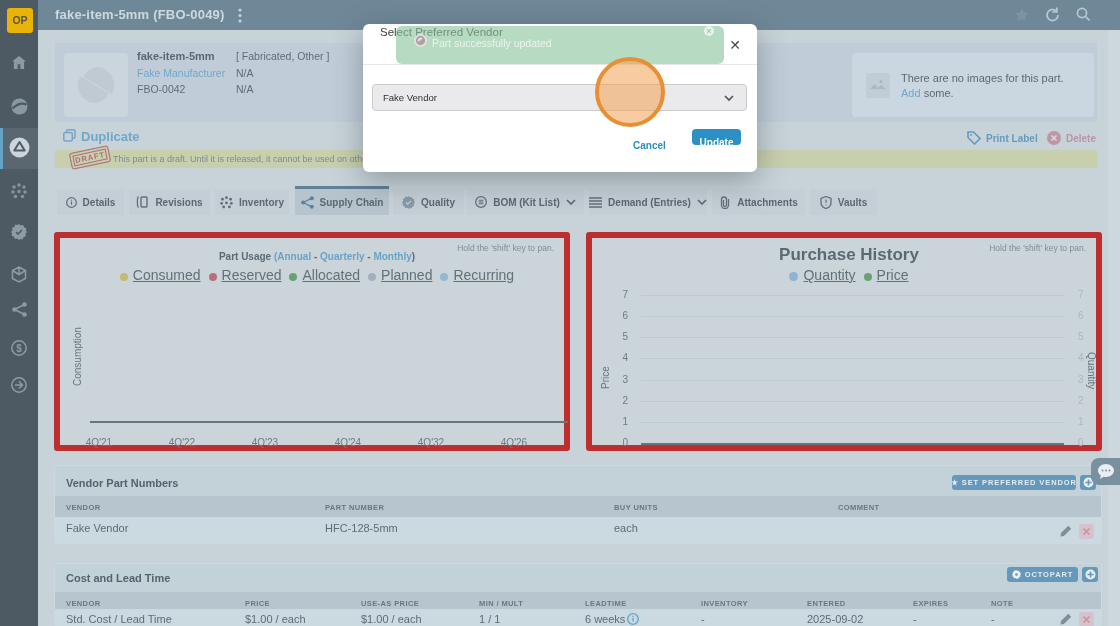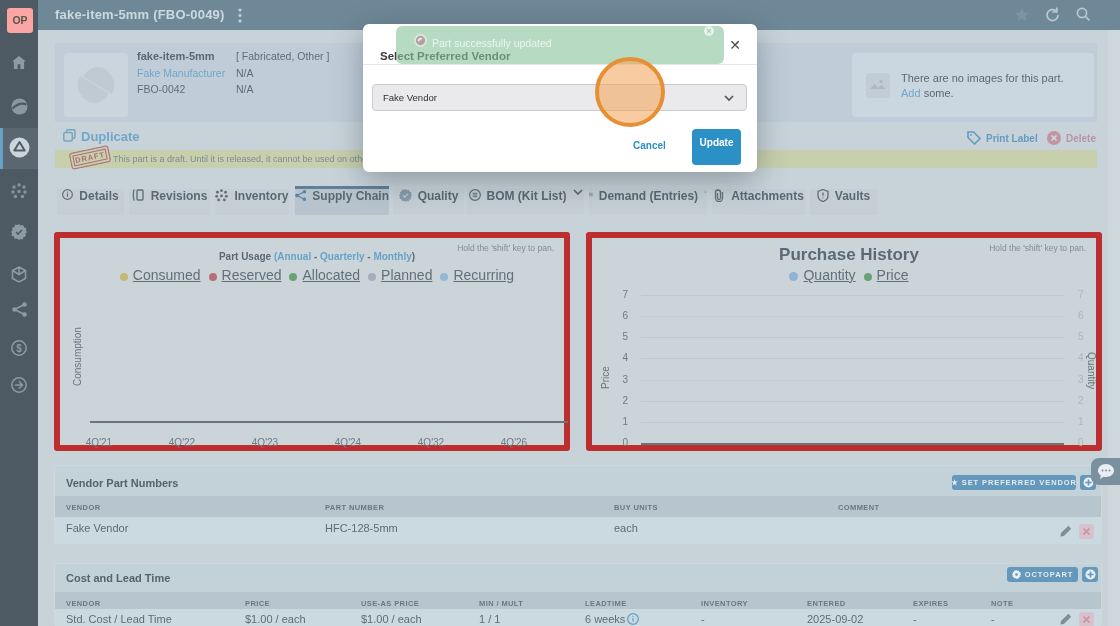--- a/index.html
+++ b/index.html
@@ -3,35 +3,35 @@
 <meta charset="utf-8">
 <style>
 * { margin:0; padding:0; box-sizing:border-box; }
 html,body { width:1120px; height:626px; overflow:hidden; }
 body { font-family:"Liberation Sans", sans-serif; background:#c5d1d7; position:relative; }
 .abs { position:absolute; }
 
 #topbar { left:0; top:0; width:1120px; height:30px; background:#6f8897; }
 #topbar .title { position:absolute; left:55px; top:7px; font-size:13px; font-weight:bold; color:#ccd9e0; letter-spacing:.2px; }
 #sidebar { left:0; top:0; width:38px; height:626px; background:#4e5a63; }
-#op { left:7px; top:8px; width:26px; height:25px; background:#fca5a5; border-radius:3px; color:#54564a; font-size:10.5px; font-weight:bold; text-align:center; line-height:25px; }
+#op { left:7px; top:8px; width:26px; height:25px; background:#eab308; border-radius:3px; color:#54564a; font-size:10.5px; font-weight:bold; text-align:center; line-height:25px; }
 .sideicon { position:absolute; left:0; width:38px; text-align:center; }
 #activeband { left:0; top:128px; width:38px; height:41px; background:#5a6771; border-left:3px solid #66a1c6; }
 
 #band { left:55px; top:43px; width:1042px; height:79px; background:#bccbd7; }
 #pimg { left:64px; top:53px; width:64px; height:64px; background:#c8d3db; border-radius:4px; }
 #noimg { left:852px; top:53px; width:242px; height:64px; background:#c8d6de; border-radius:4px; }
 #noimgicon { left:866px; top:73px; width:24px; height:25px; background:#becad4; border-radius:3px; }
 .t1 { font-size:11px; color:#4e5c66; }
 .t2 { font-size:10.5px; color:#53616b; }
 .blue { color:#66a1c5; }
 #draftband { left:55px; top:150px; width:1042px; height:18px; background:#c5cda6; }
 #draftstamp { left:70px; top:149px; width:40px; height:17px; border:1px solid #a8626c; box-shadow:inset 0 0 0 2px #c5cda6, inset 0 0 0 3px #a8626c; border-radius:3px; color:#a8626c; font-size:7.5px; font-weight:bold; letter-spacing:1px; text-align:center; line-height:16px; transform:rotate(-12deg); }
 
-.tab { position:absolute; top:189px; height:26px; background:#c2ccd2; display:flex; justify-content:center; gap:6px; font-size:12px; font-weight:bold; color:#4b5c66; white-space:nowrap; }
+.tab { position:absolute; top:189px; height:26px; background:#c2ccd2; display:flex; align-items:center; justify-content:center; gap:6px; font-size:10px; font-weight:bold; color:#4b5c66; white-space:nowrap; }
 .tab.active { background:#b2c1ca; top:186px; height:29px; border-top:3px solid #54758e; }
 
 .card { background:#c8d3d7; border:6px solid #b91c1c; border-radius:3px; }
 #chart1 { left:54px; top:232px; width:516px; height:219px; }
 #chart2 { left:586px; top:232px; width:516px; height:219px; }
 .ctitle { font-size:17px; font-weight:bold; color:#4c5d68; } .blue2 { color:#5b9cc4; } .legrow { position:absolute; left:0; width:514px; display:flex; justify-content:center; gap:8px; }
 .hint { font-size:8.5px; color:#76858d; }
 .leg { font-size:14px; color:#55646d;text-decoration:underline; }
 .dot { display:inline-block; width:8px; height:8px; border-radius:50%; margin-right:5px; vertical-align:-1px; }
 .axnum { font-size:10px; color:#5f707a; }
@@ -44,26 +44,26 @@
 #vcard { left:54px; top:465px; width:1048px; height:79px; }
 #ccard { left:54px; top:563px; width:1048px; height:63px; }
 .thead { position:absolute; left:0; width:1046px; height:21px; background:#b3c3cb; }
 .th { position:absolute; top:7px; font-size:7.5px; font-weight:bold; color:#5c6d77; letter-spacing:.4px; }
 .trow { position:absolute; left:0; width:1046px; background:#c9d8de; }
 .td { position:absolute; font-size:11px; color:#4f5f69; }
 .cardtitle { position:absolute; left:11px; font-size:11px; font-weight:bold; color:#45565f; }
 .bluebtn { position:absolute; background:#5890b6; border-radius:3px; color:#e3edf3; font-weight:bold; font-size:7.5px; letter-spacing:.9px; display:flex; align-items:center; justify-content:center; gap:4px; white-space:nowrap;text-align:right; }
 
 #modal { left:363px; top:24px; width:394px; height:148px; background:#fff; border-radius:6px; box-shadow:0 8px 30px rgba(30,40,50,.35); }
-#modal .mtitle { position:absolute; left:17px; top:26px; font-size:11.5px; font-weight:bold; color:#3c3c3c; }
+#modal .mtitle { position:absolute; left:17px; top:2px; font-size:11.5px; font-weight:normal; color:#3c3c3c; }
 #modal .mx { position:absolute; right:16px; top:13px; font-size:14px; color:#4a4a4a; }
 #mdivider { position:absolute; left:0; top:40px; width:394px; height:1px; background:#e7e7e7; }
 #mselect { position:absolute; left:9px; top:60px; width:375px; height:27px; background:#eaeaec; border:1px solid #cbcbcd; border-radius:4px; font-size:9.5px; color:#2f2f2f; line-height:25px; padding-left:10px; }
 #mcancel { position:absolute; left:270px; top:116px; font-size:10px; font-weight:bold; color:#2a8dc8; }
-#mupdate { position:absolute; left:329px; top:105px; width:49px; height:36px; background:#2a90c5; border-radius:4px; color:#fff; font-size:10px; font-weight:bold; text-align:center; line-height:28px; }
+#mupdate { position:absolute; left:329px; top:105px; width:49px; height:16px; background:#2a90c5; border-radius:4px; color:#fff; font-size:10px; font-weight:bold; text-align:center; line-height:28px; }
 
 #toast { left:396px; top:26px; width:328px; height:38px; background:rgba(138,197,157,.62); border-radius:6px; }
 #toast .ttext { position:absolute; left:36px; top:11px; font-size:10.5px; color:rgba(255,255,255,.7); }
 
 #circle { left:595px; top:57px; width:70px; height:70px; border-radius:50%; background:rgba(242,160,82,.55); border:4px solid #e78f35; }
 svg { display:block; }
 </style>
 </head>
 <body>
 <div class="abs" id="topbar">

